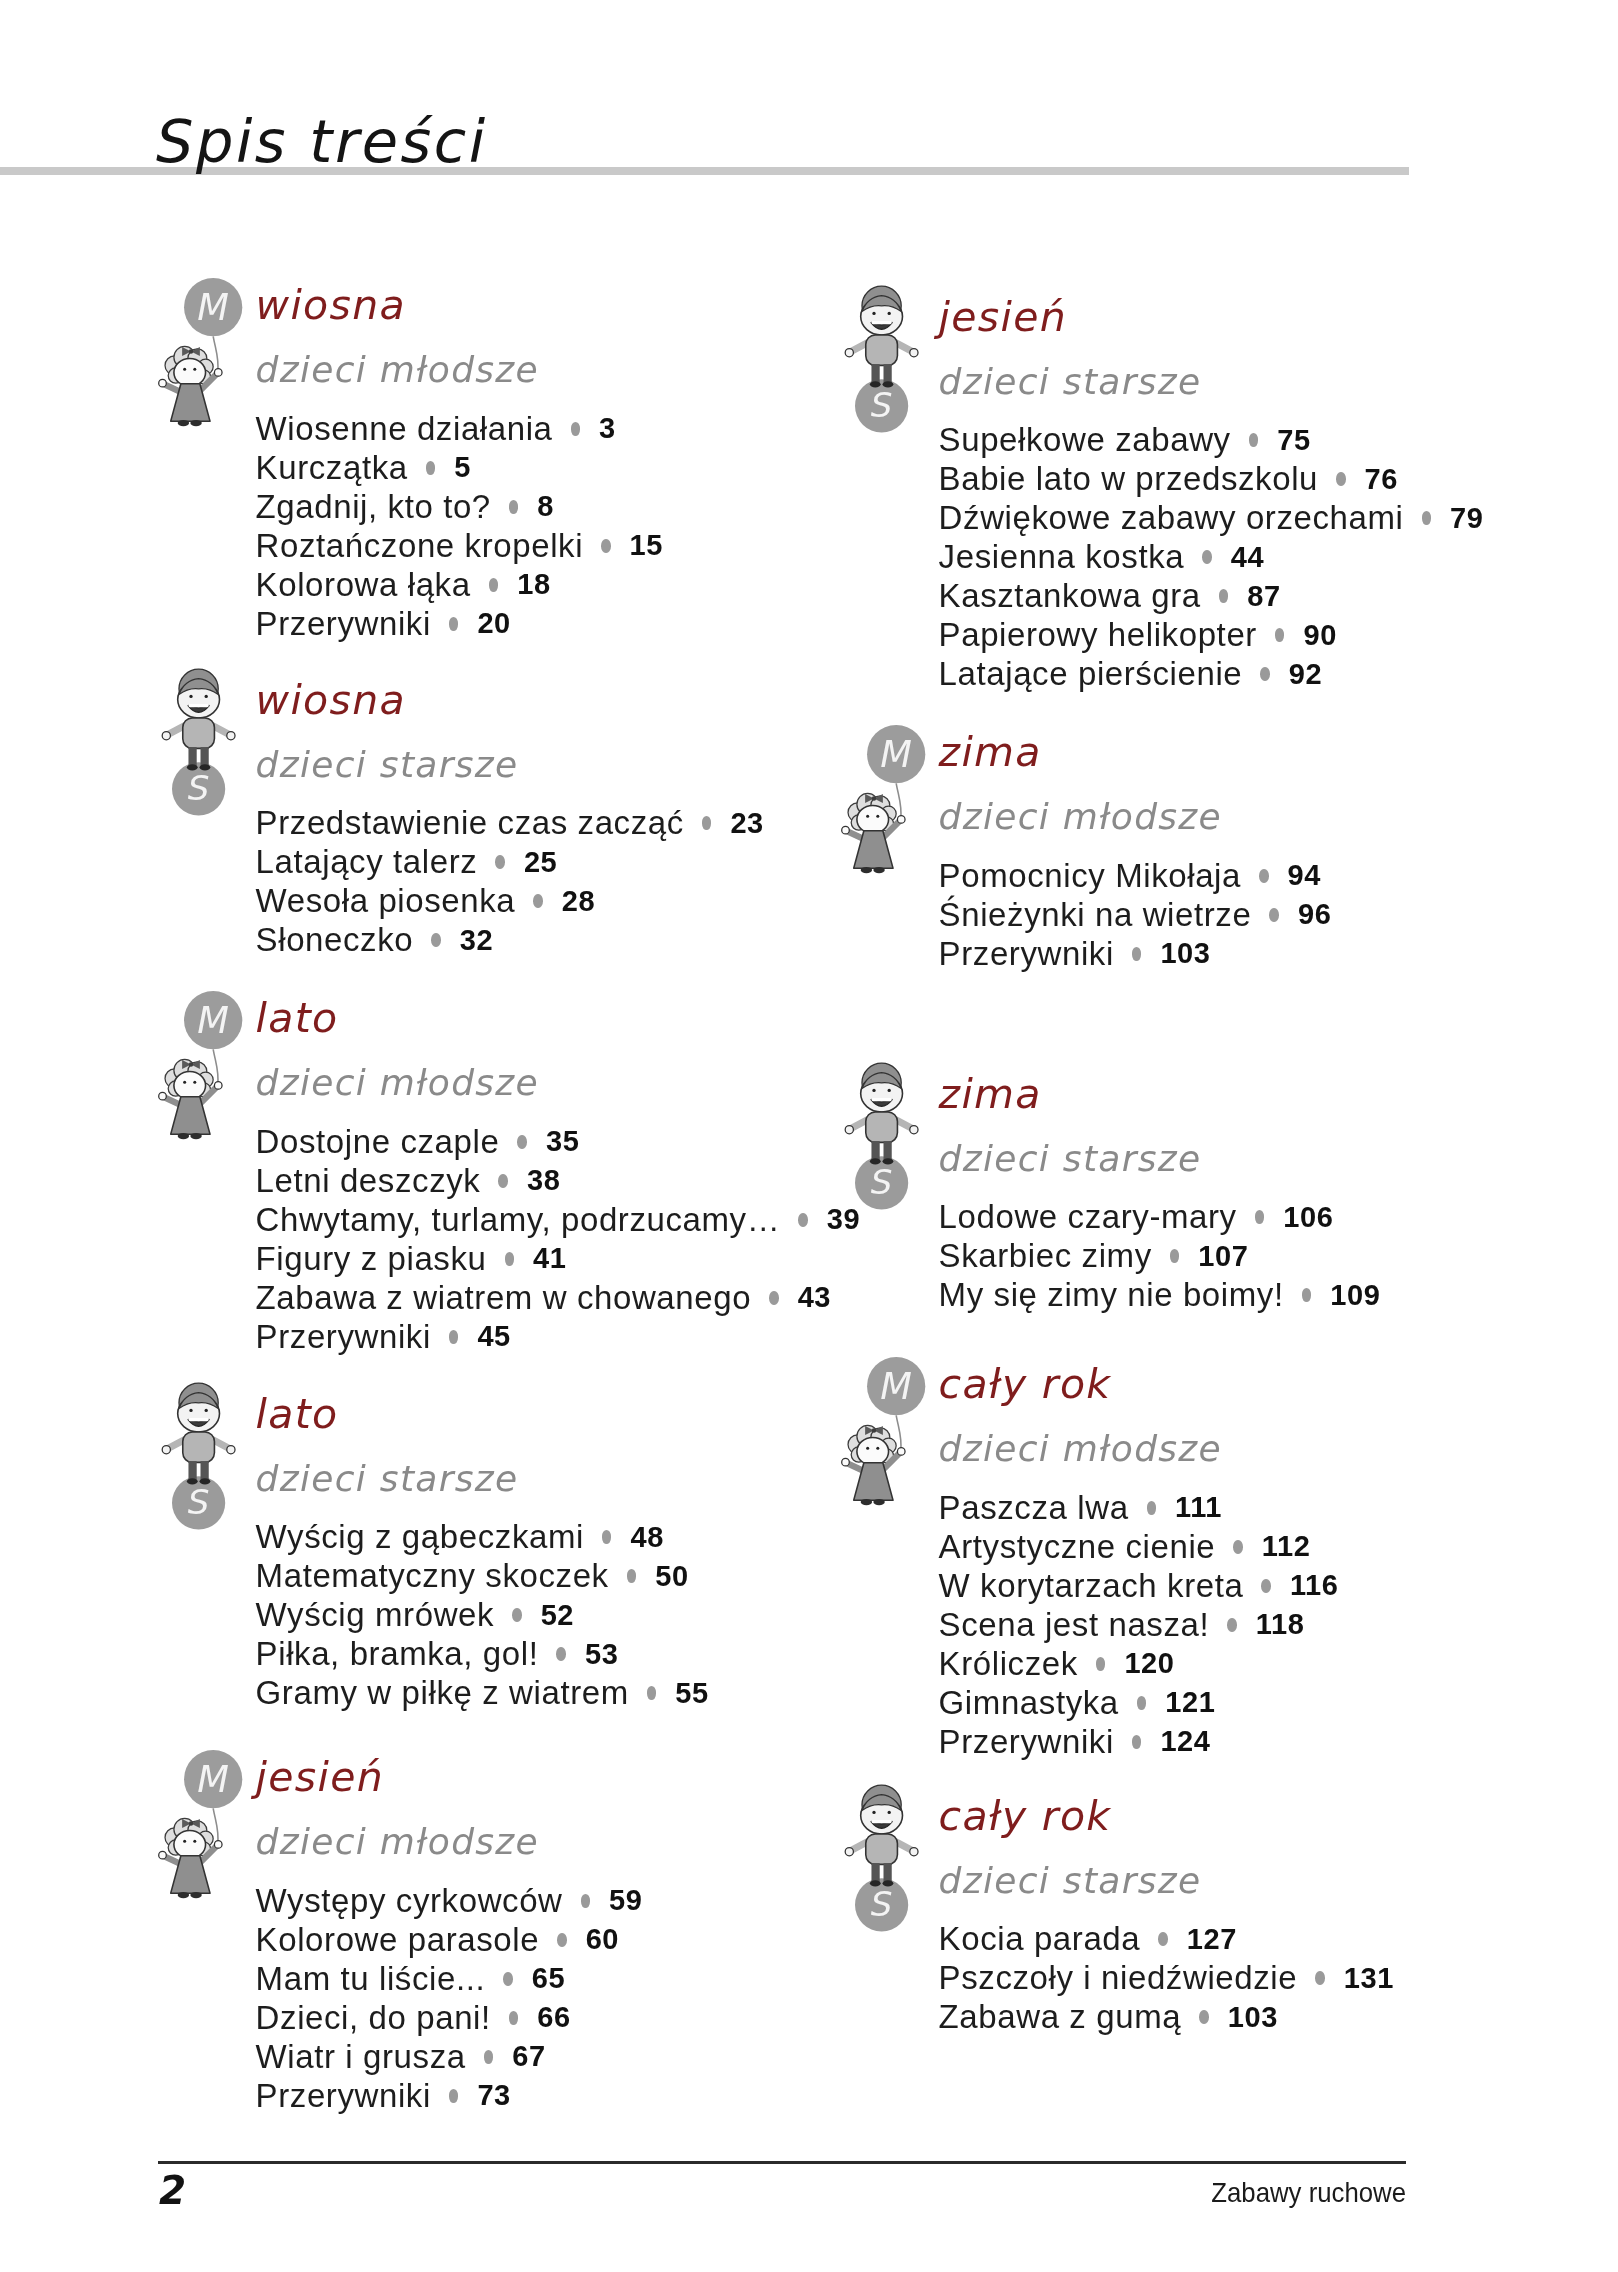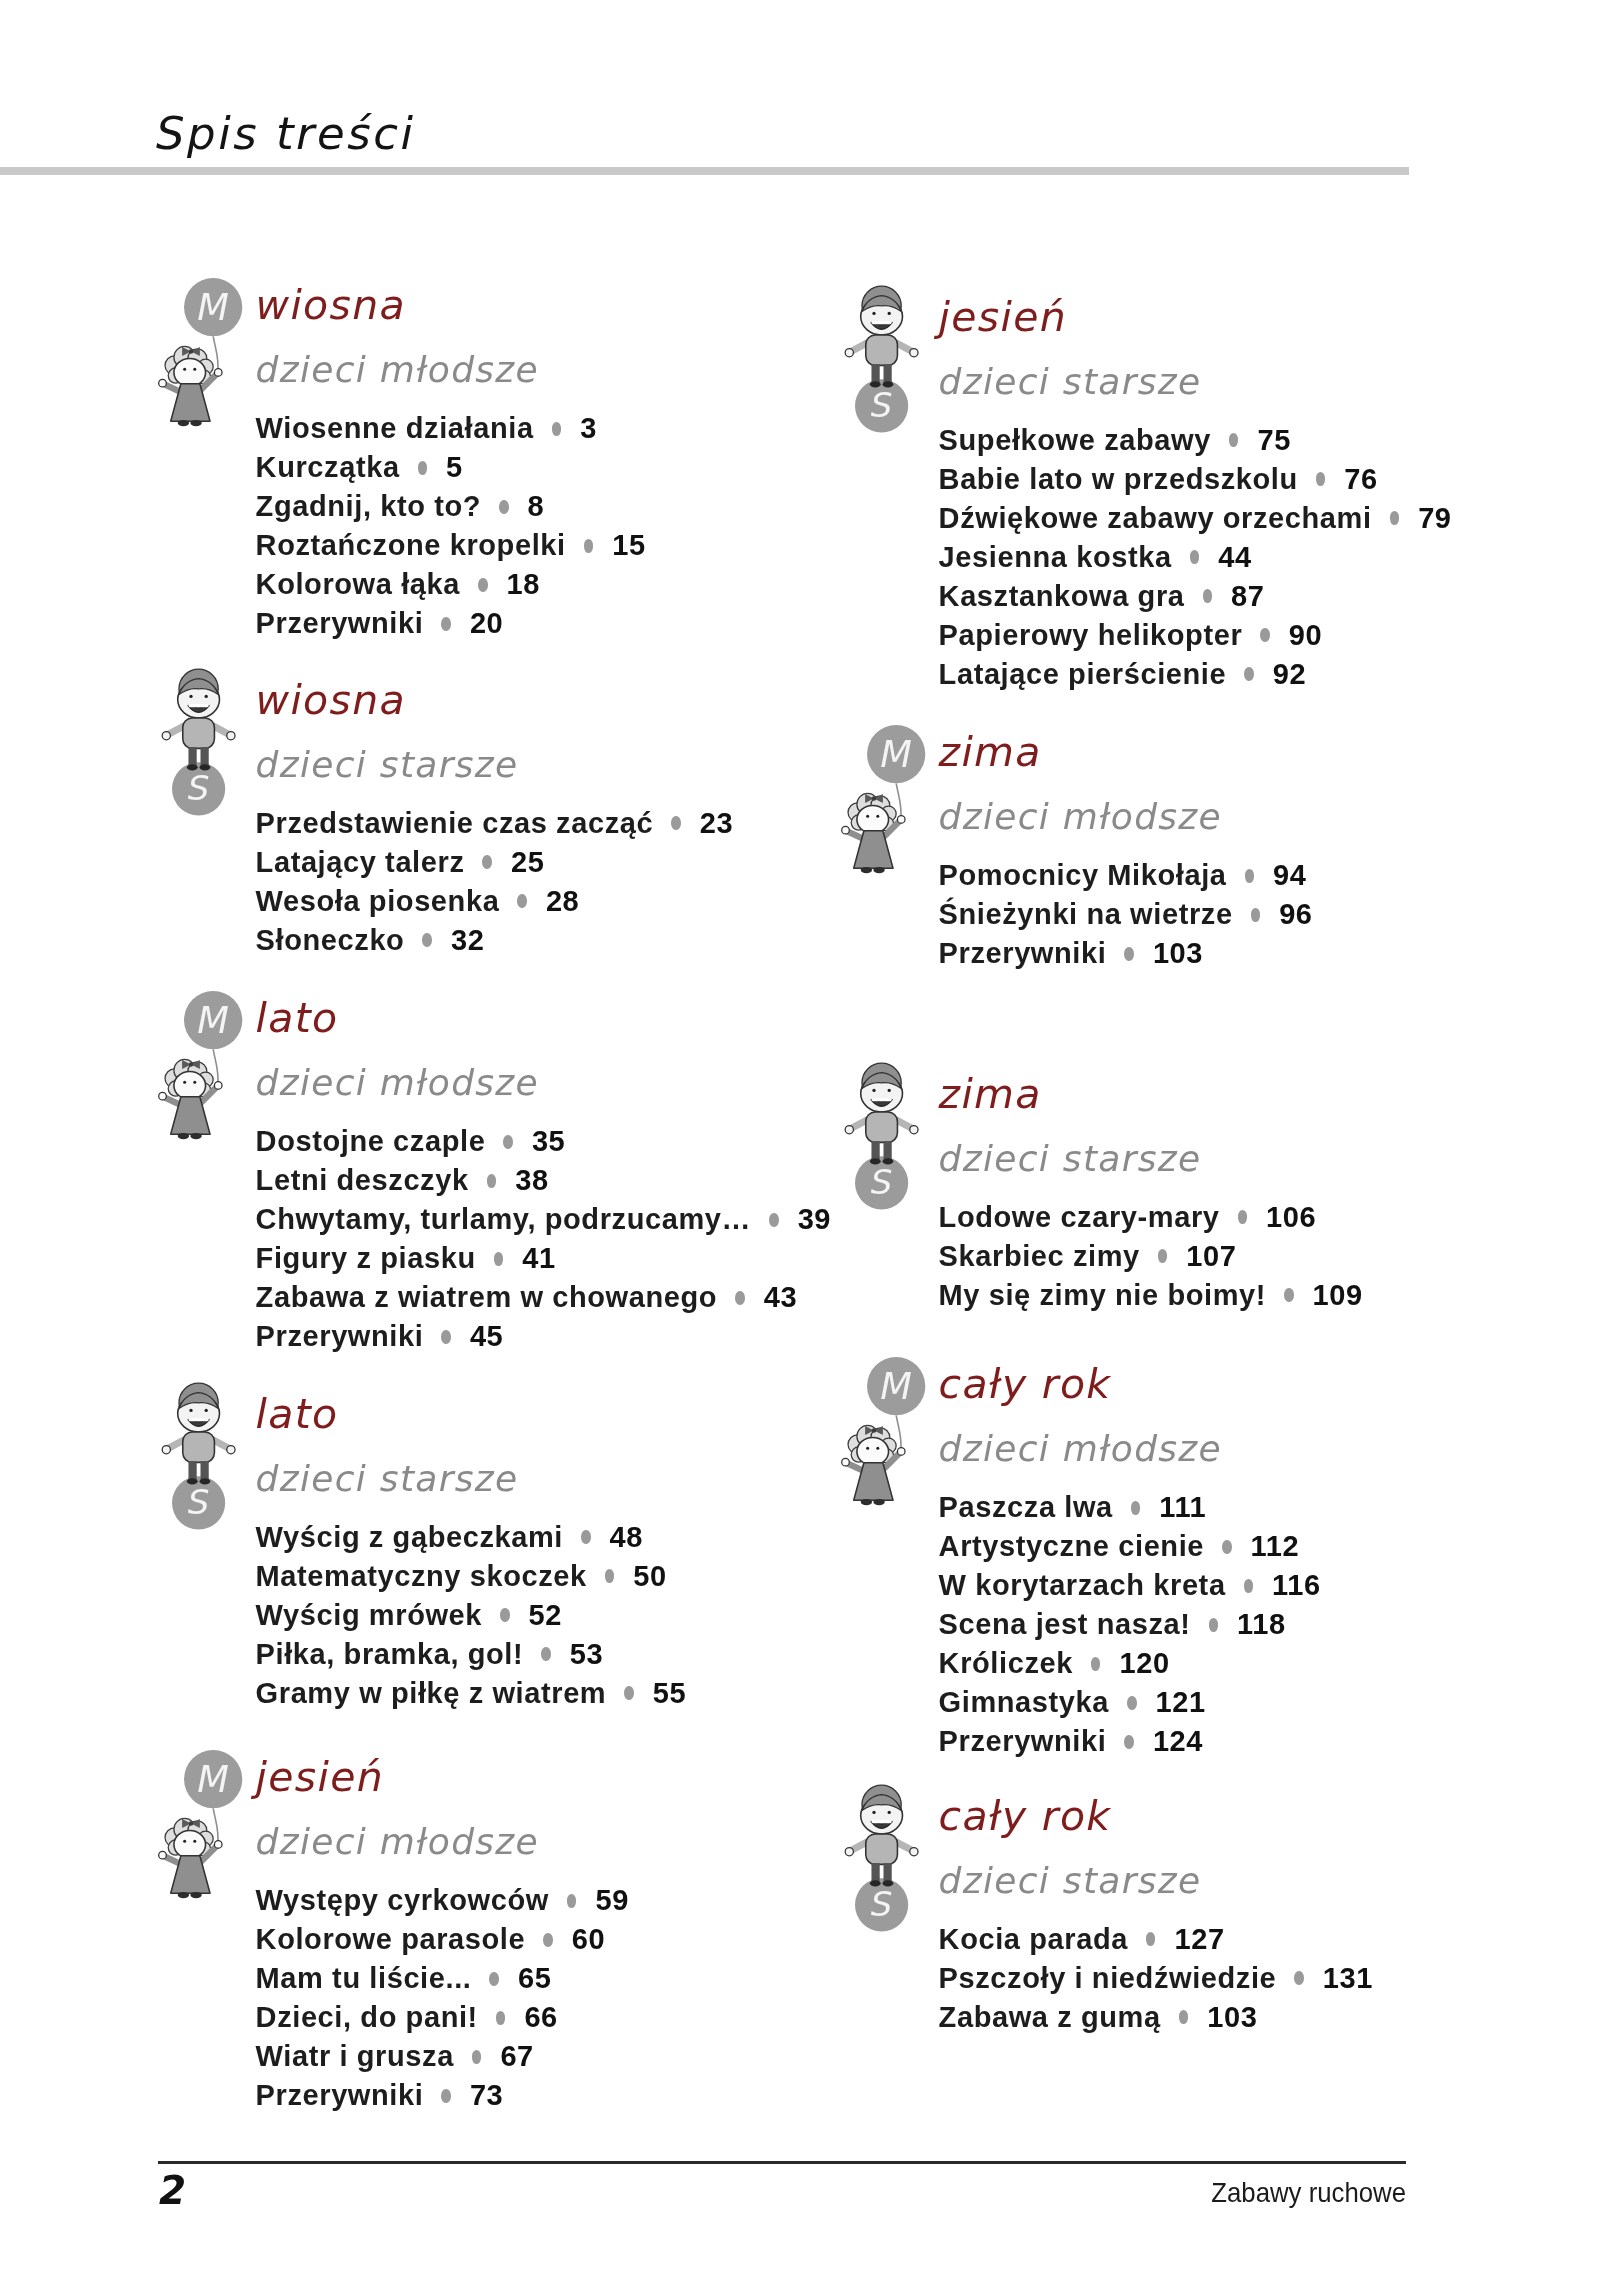--- a/index.html
+++ b/index.html
@@ -5,40 +5,40 @@
   html,body{margin:0;padding:0;}
   body{
     width:1619px;height:2273px;position:relative;background:#ffffff;
     font-family:"Liberation Sans",sans-serif;color:#1c1c1c;overflow:hidden;
   }
   
   .title-bar{position:absolute;left:0;top:167px;width:1409px;height:7.6px;background:#c9c9c9;}
   .page-title{
     position:absolute;left:156px;top:107px;
     font-family:"DejaVu Sans",sans-serif;font-style:italic;font-weight:500;
-    font-size:45px;letter-spacing:2.5px;color:#141414;white-space:nowrap;
+    font-size:59px;letter-spacing:2.5px;color:#141414;white-space:nowrap;
   }
   
   .section{position:absolute;display:flex;gap:7.6px;}
   .icon-box{width:95px;flex:0 0 95px;position:relative;}
   .icon-svg{width:95px;height:153px;display:block;}
   .txt{width:623px;}
   .season{
     font-family:"DejaVu Sans",sans-serif;font-style:italic;
     font-size:41px;line-height:48px;color:#7f1d1d;letter-spacing:1.3px;white-space:nowrap;
   }
   .section.m .season{margin-top:6.4px;}
   .section.s .season{margin-top:12.7px;}
   .group{
     font-family:"DejaVu Sans",sans-serif;font-style:italic;
     font-size:36px;line-height:43px;color:#8a8a8a;letter-spacing:1.3px;margin-top:19px;white-space:nowrap;
   }
   .items{margin-top:18px;}
   .item{height:39px;display:flex;align-items:center;white-space:nowrap;}
-  .item .label{font-size:29px;letter-spacing:0.6px;color:#1d1d1d;font-weight:bold;}
+  .item .label{font-size:33px;letter-spacing:0.6px;color:#1d1d1d;}
   .item .dot{
     width:9.5px;height:13.4px;border-radius:50%;background:#9a9a9a;
     margin-left:18px;margin-right:19px;flex:0 0 9.5px;
   }
   .item .num{font-size:29px;font-weight:700;color:#111;letter-spacing:0.6px;}
   
   .icon-letter{font-family:"DejaVu Sans",sans-serif;font-style:italic;fill:#f4f4f4;}
   .icon-letter.m{font-size:58px;}
   .icon-letter.s{font-size:54px;}
   

